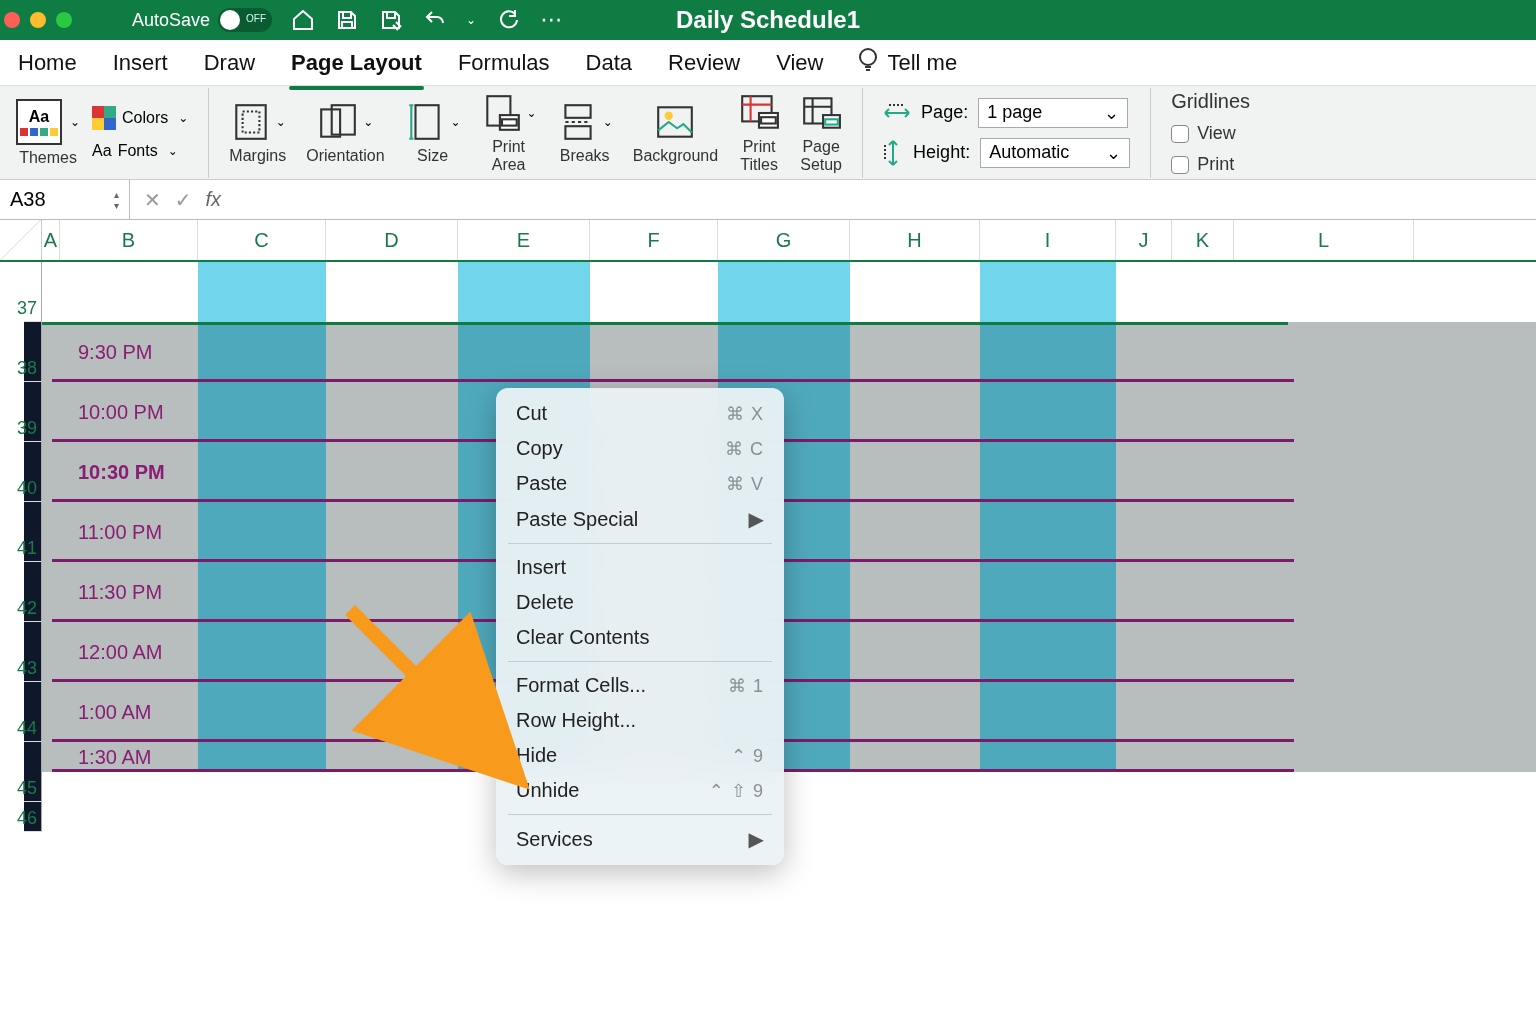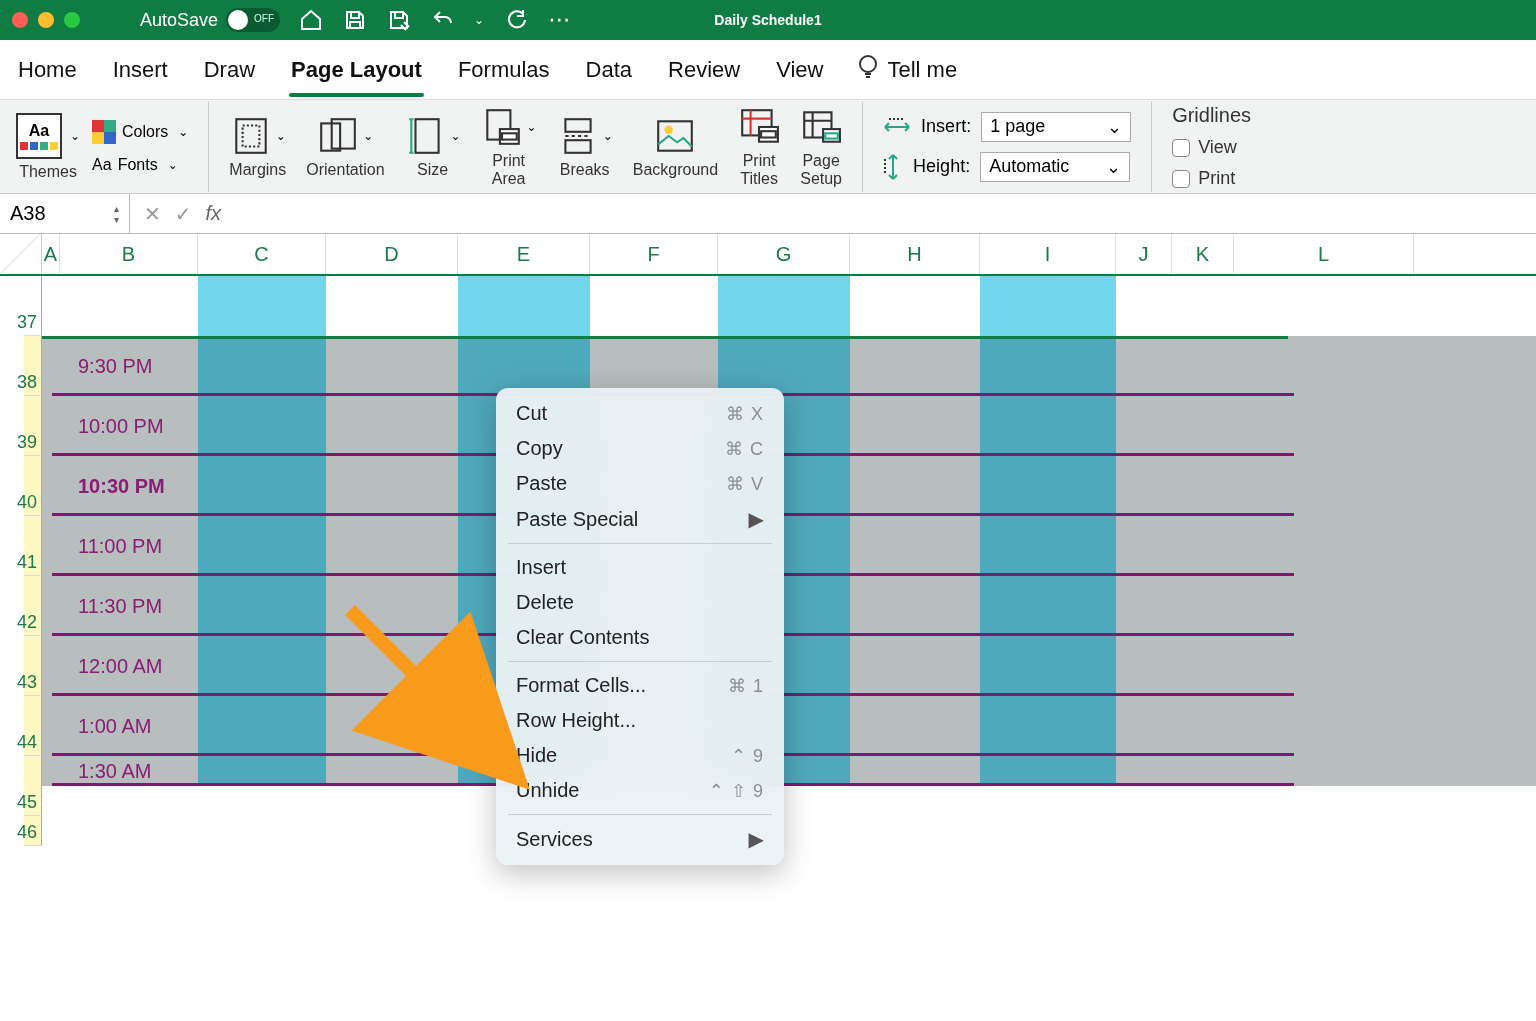--- a/index.html
+++ b/index.html
@@ -1,34 +1,34 @@
 <!DOCTYPE html>
 <html><head>
 <meta charset="utf-8">
 <style>
 * { margin: 0; padding: 0; box-sizing: border-box; font-family: -apple-system, BlinkMacSystemFont, "Segoe UI", sans-serif; }
 body { width: 1536px; height: 1021px; background: #fff; overflow: hidden; position: relative; }
 
 
-.titlebar { height: 40px; background: #0f7d43; display: flex; align-items: center; padding: 0 12px; color: #fff; position: relative; }
+.titlebar { height: 40px; background: #0f7d43; display: flex; align-items: center; padding: 0 4px; color: #fff; position: relative; }
 .traffic { display: flex; gap: 10px; margin-right: 20px; }
 .t-btn { width: 16px; height: 16px; border-radius: 50%; }
 .t-close { background: #ff5f57; }
 .t-min { background: #febc2e; }
 .t-max { background: #28c840; }
 .autosave { display: flex; align-items: center; gap: 8px; font-size: 18px; font-weight: 500; margin-left: 40px; }
 .toggle { width: 54px; height: 24px; background: #0a5b31; border-radius: 12px; position: relative; }
 .toggle::after { content: ""; position: absolute; left: 2px; top: 2px; width: 20px; height: 20px; background: #fff; border-radius: 50%; }
 .toggle-label { position: absolute; right: 6px; top: 5px; font-size: 10px; color: #cfe; }
 .qat { display: flex; gap: 18px; margin-left: 18px; align-items: center; }
 .qat-icon { width: 26px; height: 26px; display: flex; align-items: center; justify-content: center; font-size: 22px; color: #fff; }
-.doc-title { position: absolute; left: 50%; transform: translateX(-50%); font-size: 14px; font-weight: 600; }
-
-
-.ribbon-tabs { height: 60px; background: #fff; display: flex; align-items: center; padding: 0 16px; gap: 32px; font-size: 22px; color: #111; border-bottom: 1px solid #ddd; }
+.doc-title { position: absolute; left: 50%; transform: translateX(-50%); font-size: 24px; font-weight: 600; }
+
+
+.ribbon-tabs { height: 46px; background: #fff; display: flex; align-items: center; padding: 0 16px; gap: 32px; font-size: 22px; color: #111; border-bottom: 1px solid #ddd; }
 .ribbon-tab { padding: 6px 2px; cursor: pointer; }
 .ribbon-tab.active { font-weight: 700; position: relative; }
 .ribbon-tab.active::after { content: ""; position: absolute; bottom: -8px; left: 0; right: 0; height: 4px; background: #0f7d43; border-radius: 2px; }
 .tellme { display: flex; align-items: center; gap: 8px; }
 
 
 .ribbon-body { height: 94px; background: #f1f3f2; display: flex; align-items: center; padding: 0 16px; gap: 20px; border-bottom: 1px solid #ccc; }
 .rgroup { display: flex; flex-direction: column; align-items: center; gap: 4px; }
 .rgroup-label { font-size: 16px; color: #333; }
 .icon-box { width: 46px; height: 46px; border: 2px solid #333; display: flex; align-items: center; justify-content: center; font-size: 14px; background: #fff; }
@@ -60,21 +60,21 @@
 .col-headers { height: 42px; background: #fff; display: flex; border-bottom: 2px solid #0f7d43; position: relative; }
 .row-hdr-corner { width: 42px; border-right: 1px solid #ccc; background: linear-gradient(135deg,#fff 49%,#ccc 50%,#fff 51%); }
 .c-hdr { display: flex; align-items: center; justify-content: center; color: #1a7a48; font-size: 20px; border-right: 1px solid #ddd; }
 
 
 .grid-body { display: flex; }
 .row-headers { width: 42px; }
 .rh { height: 60px; display: flex; align-items: flex-end; justify-content: flex-end; padding: 2px 4px; font-size: 18px; color: #1a7a48; border-bottom: 1px solid #ddd; border-right: 1px solid #aaa; margin-left: 24px; }
 .rh.first { background:#fff; }
 .rh.sel { background: #a5d5b5; }
-.rh:not(.first) { background: #fef9c3; }
+.rh:not(.first) { background: #0f172a; }
 
 .cells { position: relative; flex: 1; }
 .row { height: 60px; position: relative; display: flex; }
 .row.first { background:#fff; }
 .row.sel { filter: none; }
 .row:not(.first) { background: #b8bdbd; }
 .row .border-b { position: absolute; bottom: 0; left: 10px; right: 242px; height: 3px; background: #7b1c6a; }
 
 .cell-time { width: 154px; padding-left: 36px; display: flex; align-items: center; color: #8a1d74; font-size: 20px; font-weight: 500; }
 
@@ -279,21 +279,21 @@
 Setup</span>
   </div>
   <div class="section-div"></div>
 
   <div class="size-pair">
     <div class="size-row">
       <svg width="28" height="20" viewBox="0 0 28 20" stroke="#2a8" stroke-width="2" fill="none">
           <path d="M2 10h24 M2 10l4-4 M2 10l4 4 M26 10l-4-4 M26 10l-4 4"></path>
           <path d="M6 2h16" stroke="#333" stroke-dasharray="2 2"></path>
         </svg>
-      <span>Insert:</span>
+      <span>Page:</span>
       <div class="select">
           <span>1 page</span>
           <span>⌄</span>
         </div>
     </div>
     <div class="size-row">
       <svg width="20" height="28" viewBox="0 0 20 28" stroke="#2a8" stroke-width="2" fill="none">
           <path d="M10 2v24 M10 2l-4 4 M10 2l4 4 M10 26l-4-4 M10 26l4-4"></path>
           <path d="M2 6v16" stroke="#333" stroke-dasharray="2 2"></path>
         </svg>

